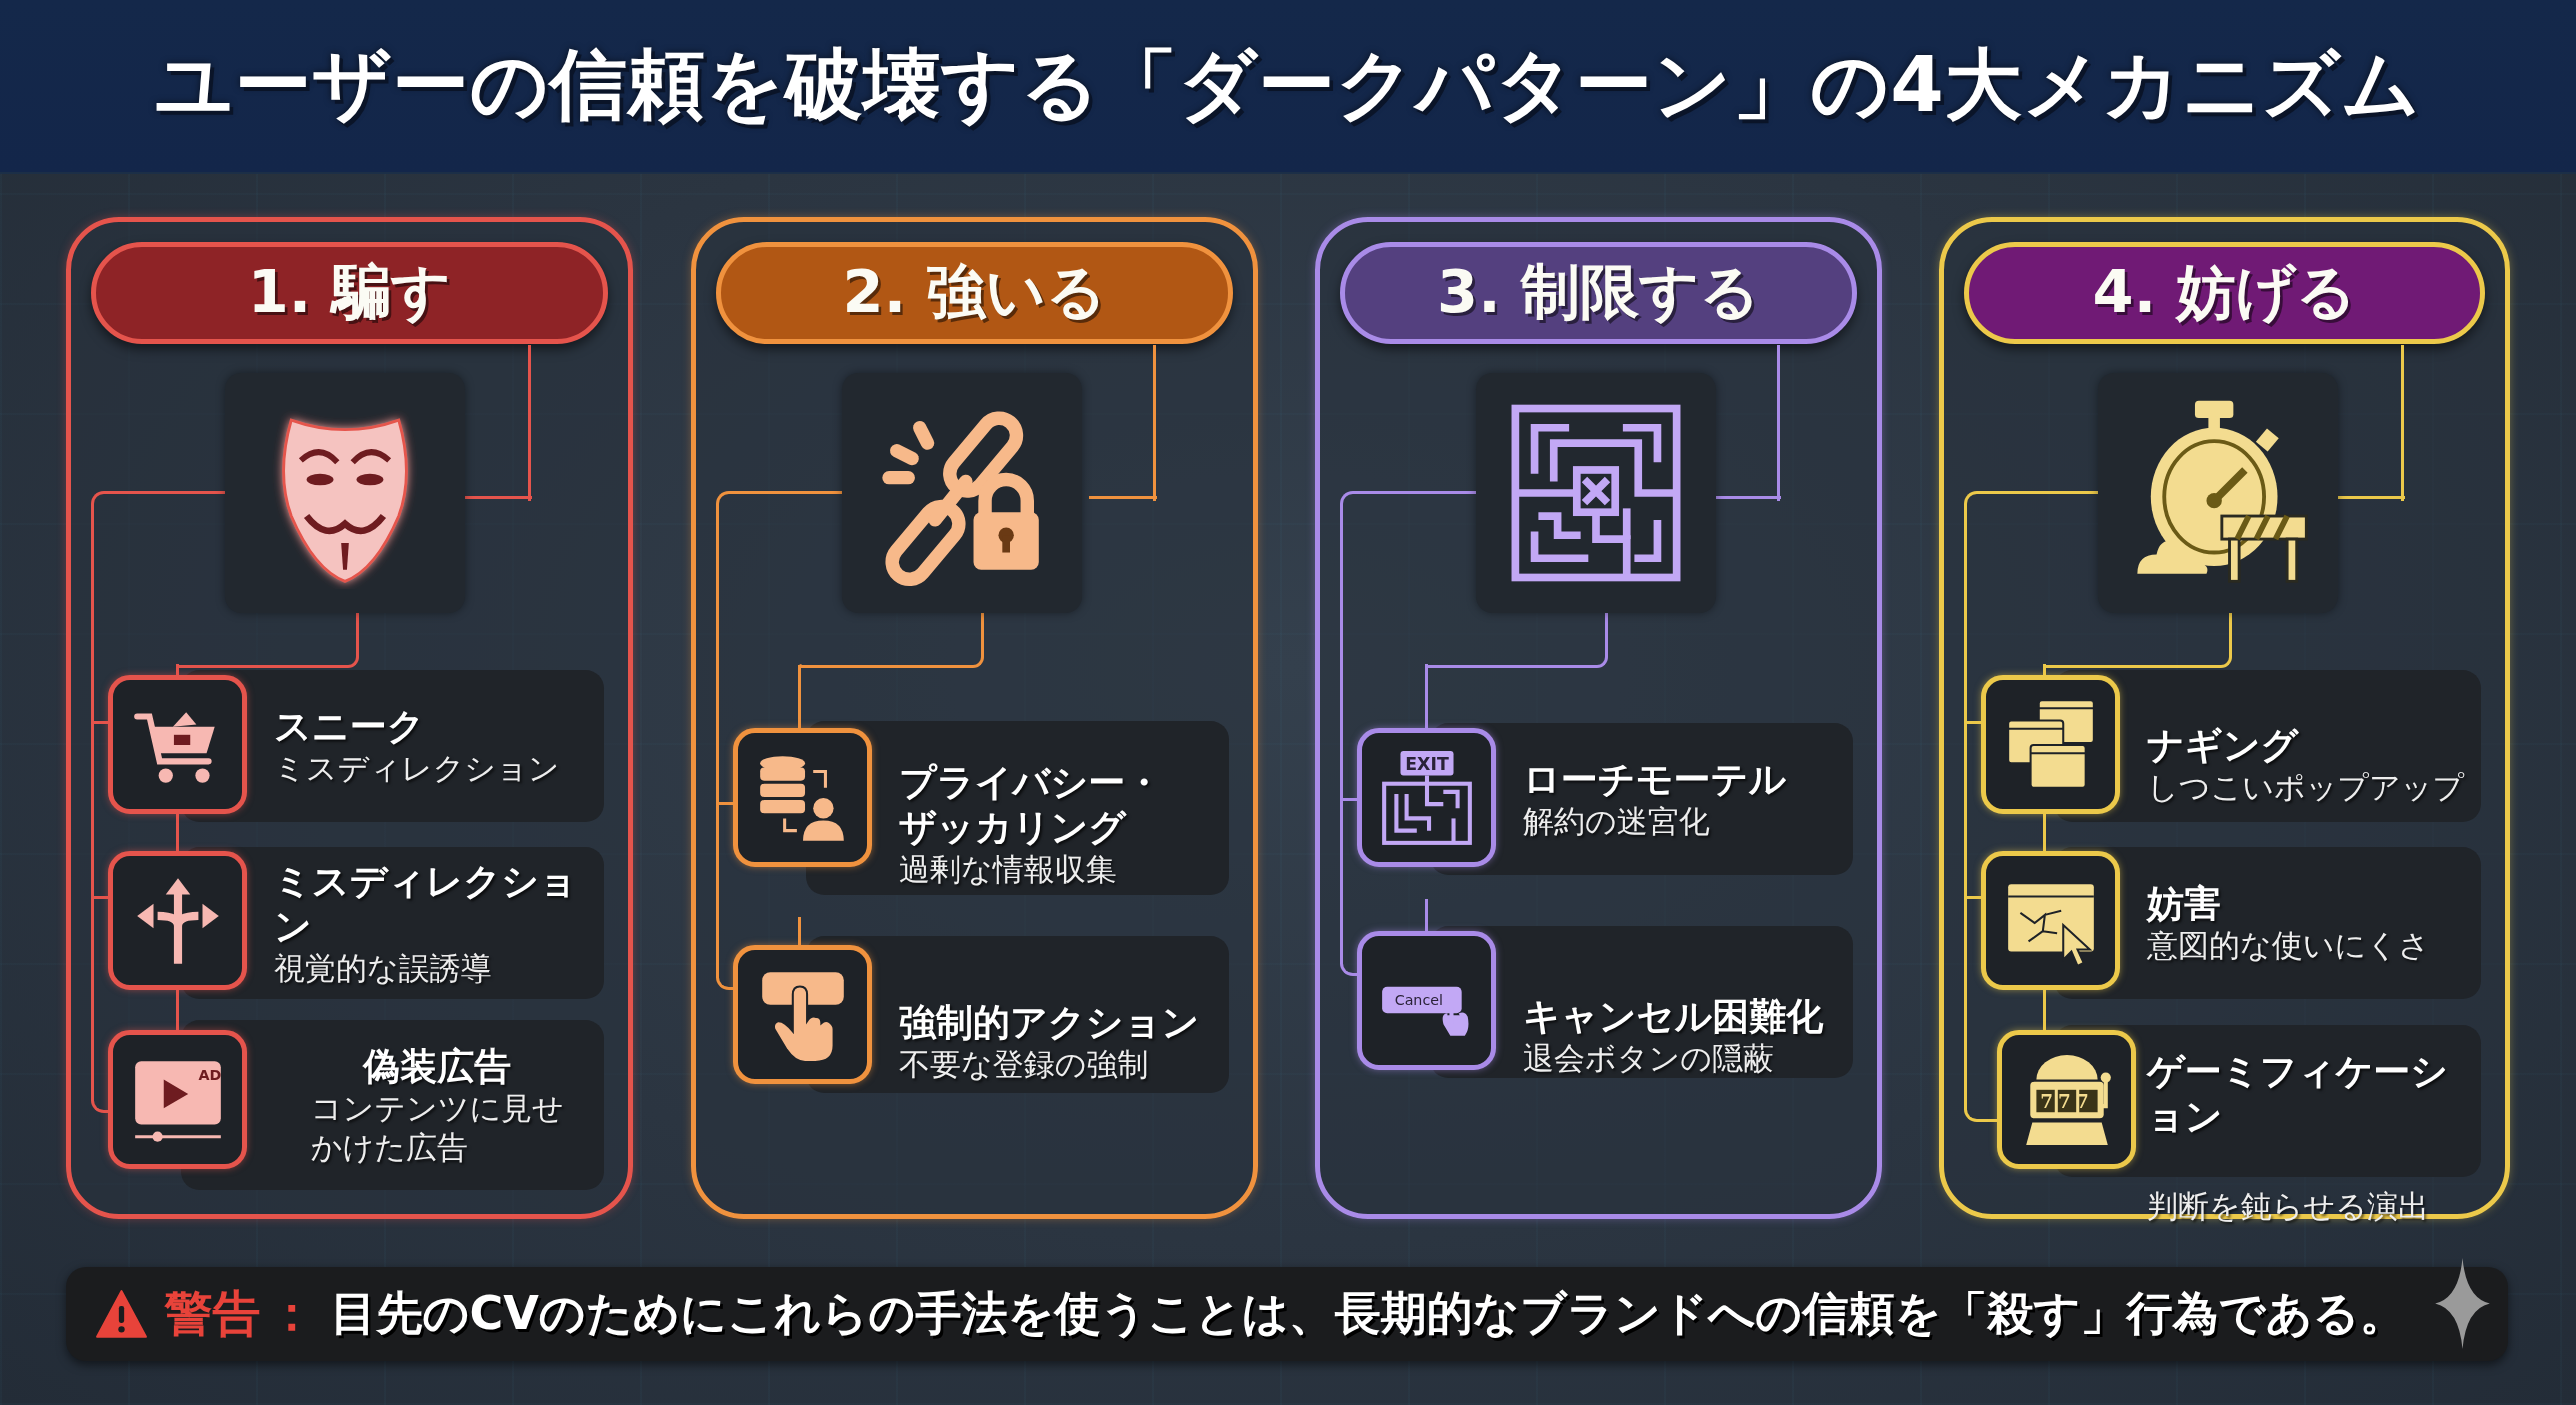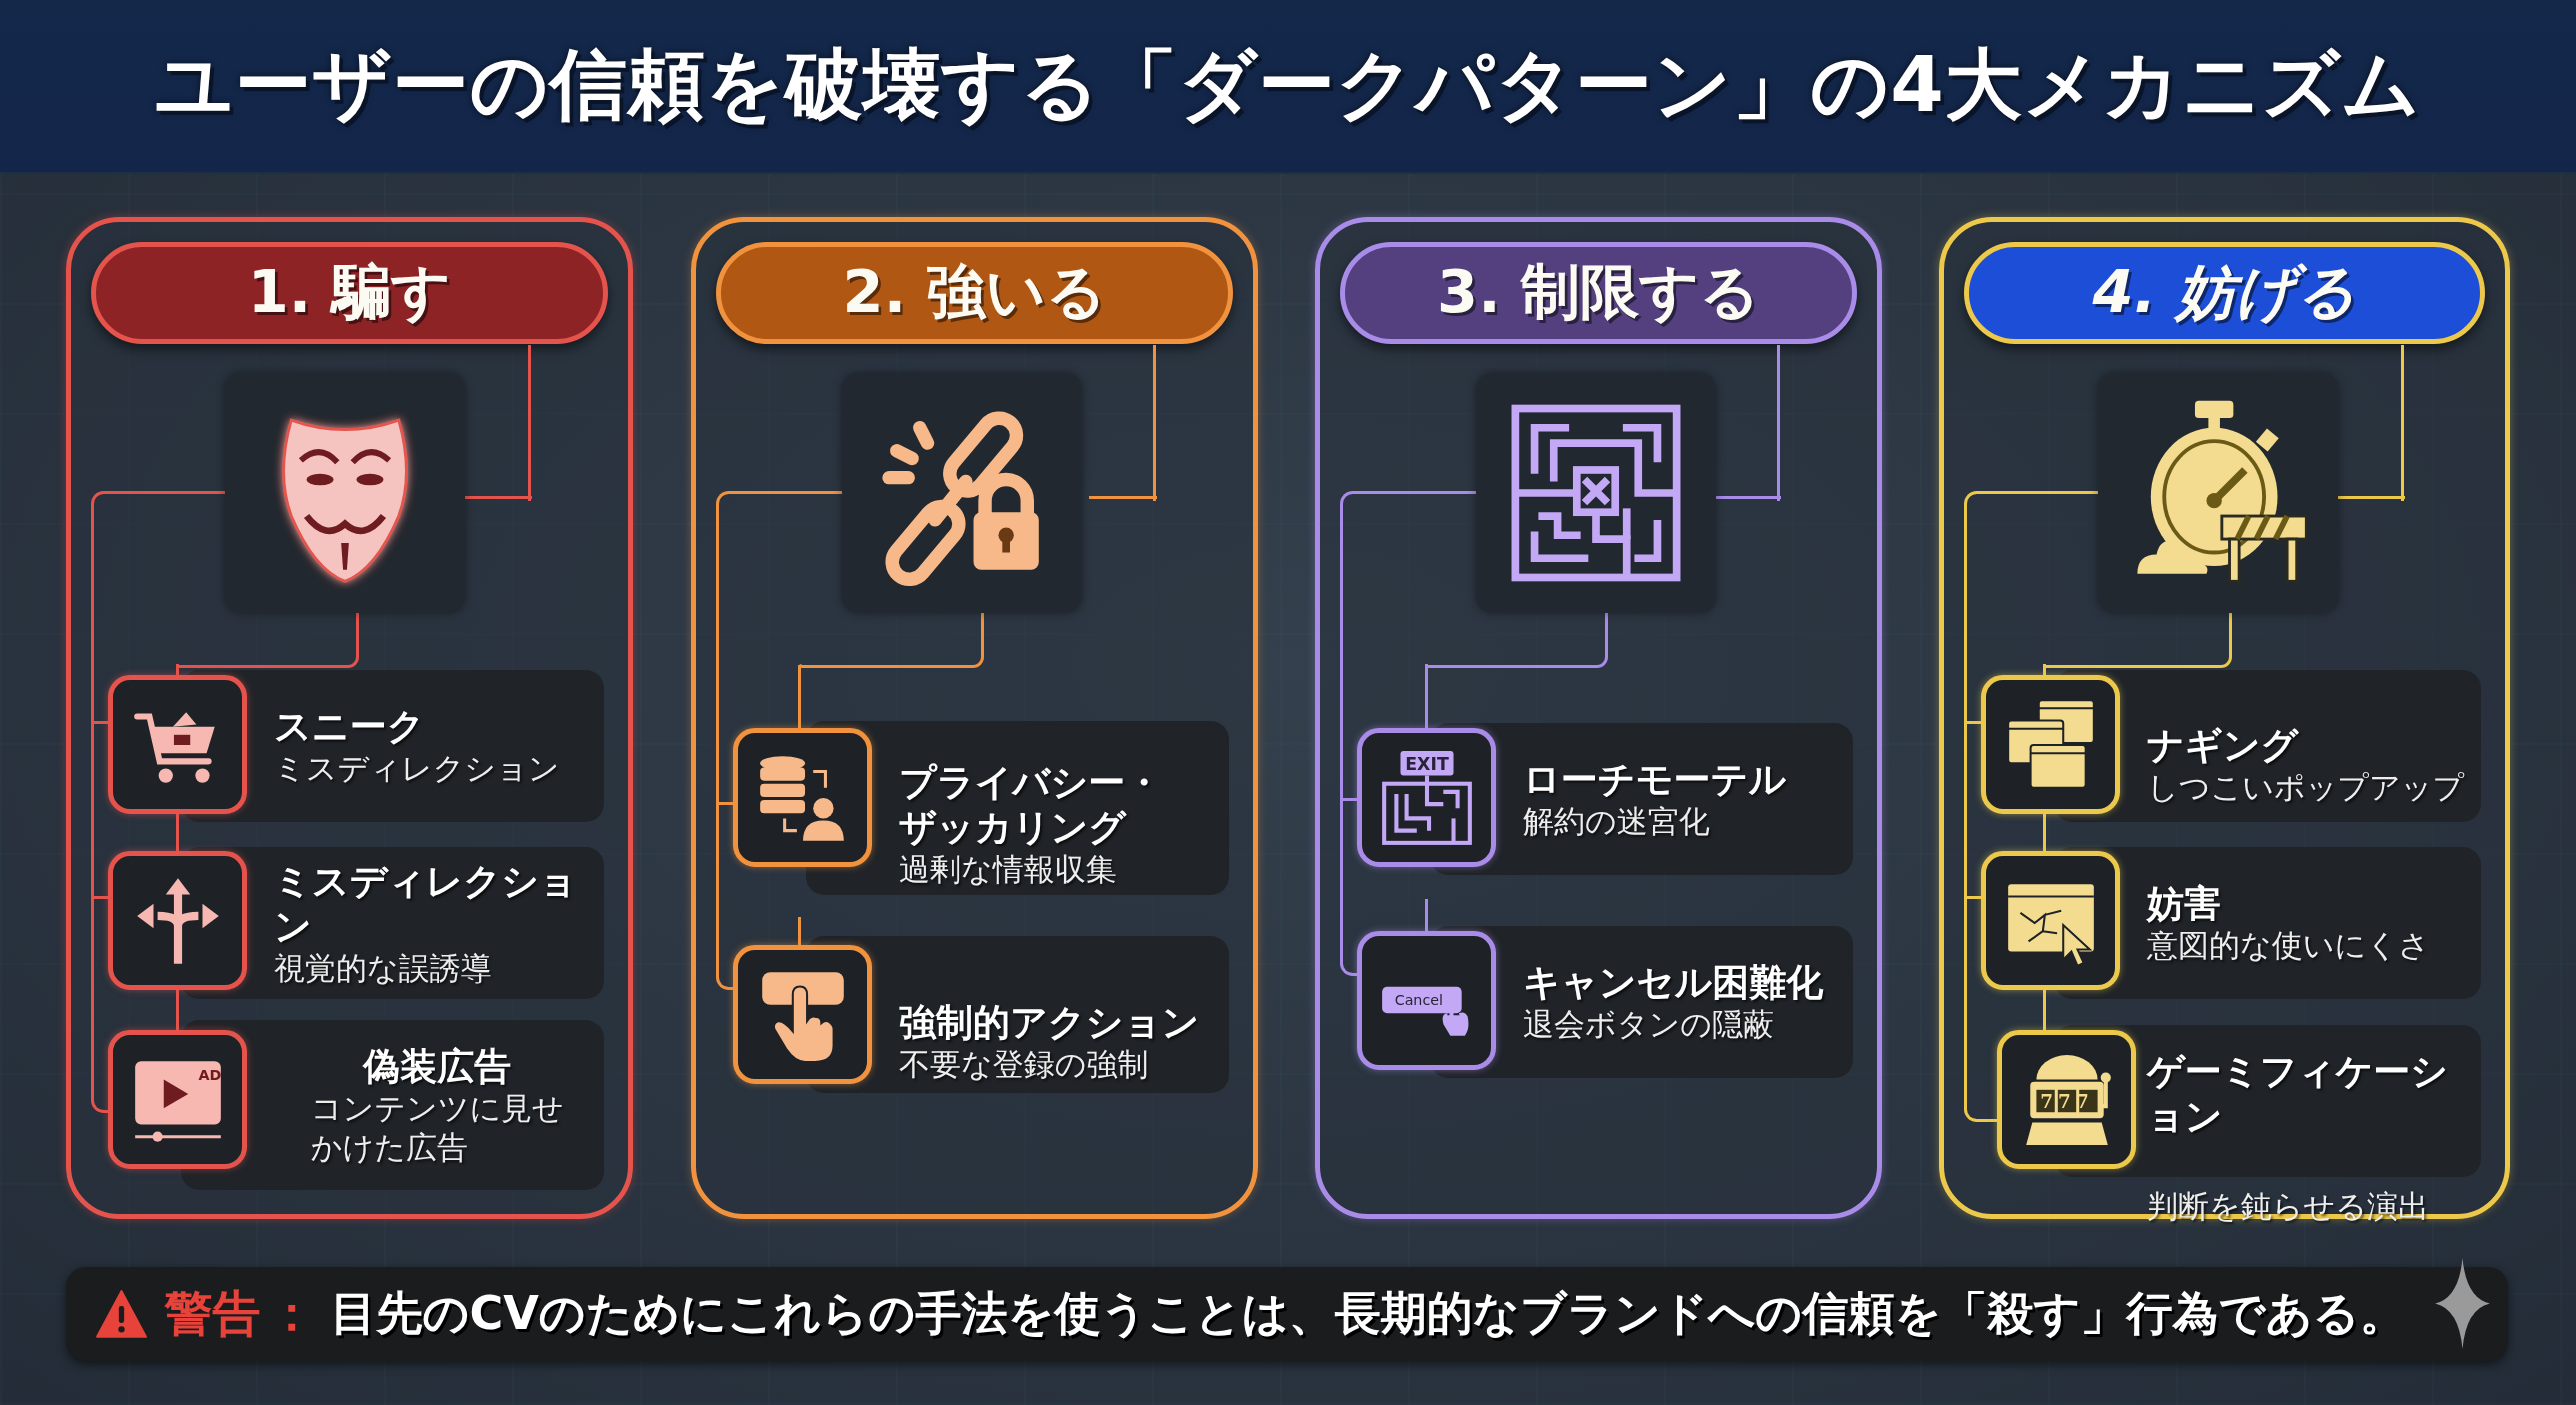--- a/index.html
+++ b/index.html
@@ -310,28 +310,28 @@
   </div>
 
   <div class="item-bg" style="top:704px;height:152px;"></div>
   <div class="item-icon" style="top:709px;border-color:#a98be8;box-shadow:0 0 7.3px rgba(169,139,232,0.5);">
     <svg viewBox="0 0 100 100">
       <rect x="6" y="36" width="78" height="26" rx="5" fill="#c2a8f5"></rect>
       <text x="42" y="54" text-anchor="middle" font-size="14" fill="#2a2238" font-family="DejaVu Sans, sans-serif">Cancel</text>
       <path d="M74 56 V72 M70 64 Q66 64 68 72 L74 82 H86 Q90 76 88 66 Q86 62 82 64" stroke="#c2a8f5" stroke-width="4" fill="#c2a8f5"></path>
     </svg>
   </div>
-  <div class="item-text" style="top:704px;height:152px;">
+  <div class="item-text" style="top:704px;height:152px;justify-content:flex-end;">
     <div class="item-title">キャンセル困難化</div>
     <div class="item-desc">退会ボタンの隠蔽</div>
   </div>
 </div>
 
 <div class="card" style="left:1939px;width:571px;border-color:#ecc94a;box-shadow:0 0 9.1px rgba(236,201,74,0.35);">
-  <div class="pill" style="background:#1d4ed8;border-color:#ecc94a;font-style:italic;">
+  <div class="pill" style="background:#701a75;border-color:#ecc94a;">
     <span>4. 妨げる</span>
   </div>
   <div class="wire" style="left:457px;top:123px;width:3.7px;height:156px;border-color:#ecc94a;border-left-width:3.7px;"></div>
   <div class="wire" style="left:393px;top:274px;width:68px;height:3.7px;border-color:#ecc94a;border-top-width:3.7px;"></div>
   <div class="wire" style="left:20px;top:269px;width:137px;height:631px;border-color:#ecc94a;border-top-width:3.7px;border-left-width:3.7px;border-bottom-width:3.7px;border-radius:12.8px 0 0 12.8px;"></div>
   <div class="wire" style="left:99px;top:391px;width:189px;height:55px;border-color:#ecc94a;border-right-width:3.7px;border-bottom-width:3.7px;border-radius:0 0 11px 0;"></div>
   <div class="wire" style="left:99px;top:442px;width:3.7px;height:384px;border-color:#ecc94a;border-left-width:3.7px;"></div>
   <div class="wire" style="left:20px;top:499px;width:18.3px;height:3.7px;border-color:#ecc94a;border-top-width:3.7px;"></div>
   <div class="wire" style="left:20px;top:674px;width:18.3px;height:3.7px;border-color:#ecc94a;border-top-width:3.7px;"></div>
 

